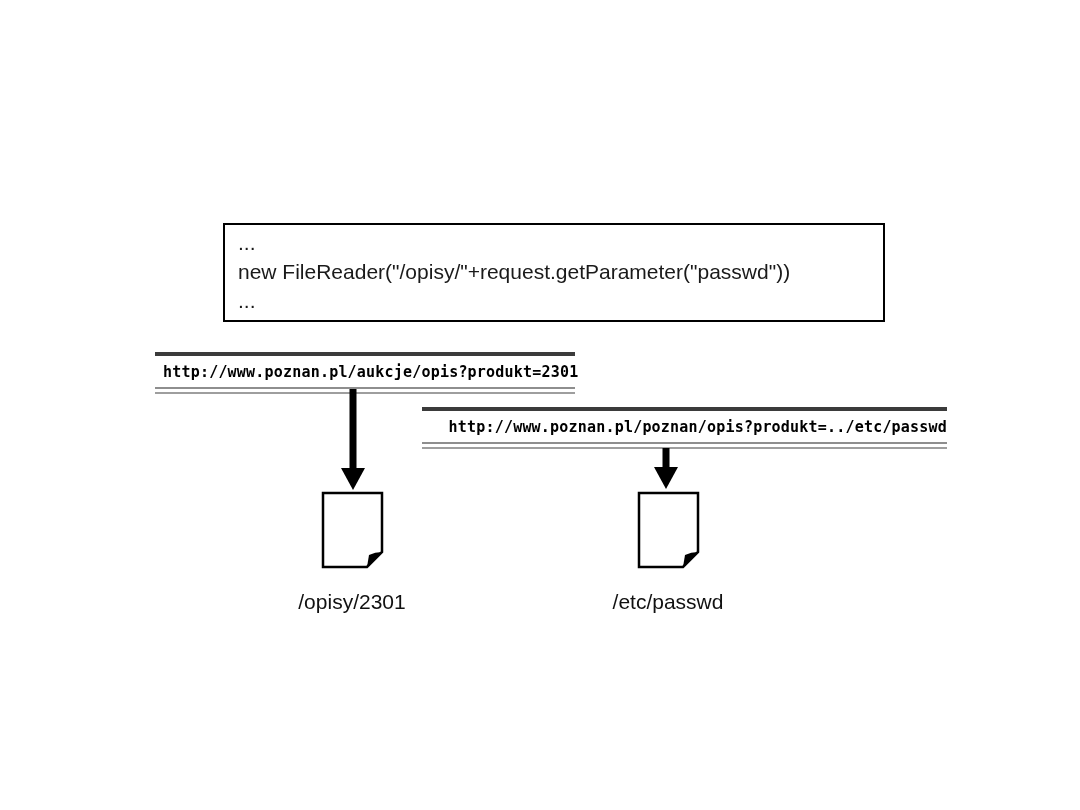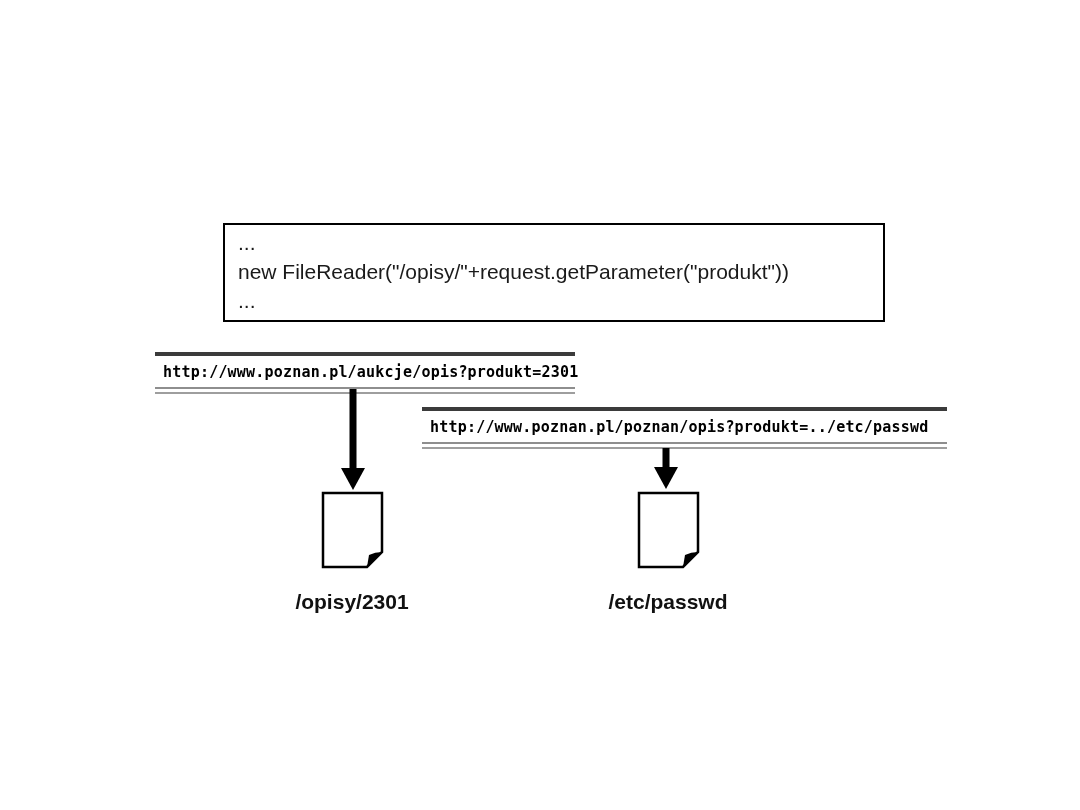--- a/index.html
+++ b/index.html
@@ -48,20 +48,21 @@
     background: #3b3b3b;
   }
   .url-text {
     font-family: "DejaVu Sans Mono", monospace;
     font-weight: bold;
     font-size: 15px;
     color: #000000;
     padding: 7px 0 6px 8px;
     white-space: nowrap;
     letter-spacing: 0.2px;
+    text-align: right;
   }
   .url-underline {
     height: 3px;
     border-top: 2px solid #8e8e8e;
     border-bottom: 2px solid #9e9e9e;
     background: #ffffff;
   }
 
   
   .arrow-1 { position: absolute; left: 340px; top: 389px; }
@@ -71,33 +72,32 @@
 
   .file-label {
     position: absolute;
     top: 590px;
     width: 130px;
     text-align: center;
     font-family: "Liberation Sans", sans-serif;
     font-size: 21px;
     color: #111111;
     white-space: nowrap;
-    font-weight: bold;
   }
   .file-label-1 { left: 287px; }
   .file-label-2 { left: 603px; }
 </style>
 </head>
 <body>
 
 <div id="canvas">
 
   <div class="code-box">
     <div class="code-line">...</div>
-    <div class="code-line">new FileReader("/opisy/"+request.getParameter("produkt"))</div>
+    <div class="code-line">new FileReader("/opisy/"+request.getParameter("passwd"))</div>
     <div class="code-line">...</div>
   </div>
 
   <div class="url-block url-block-1">
     <div class="url-bar-top"></div>
     <div class="url-text">http://www.poznan.pl/aukcje/opis?produkt=2301</div>
     <div class="url-underline"></div>
   </div>
 
   <div class="url-block url-block-2">

